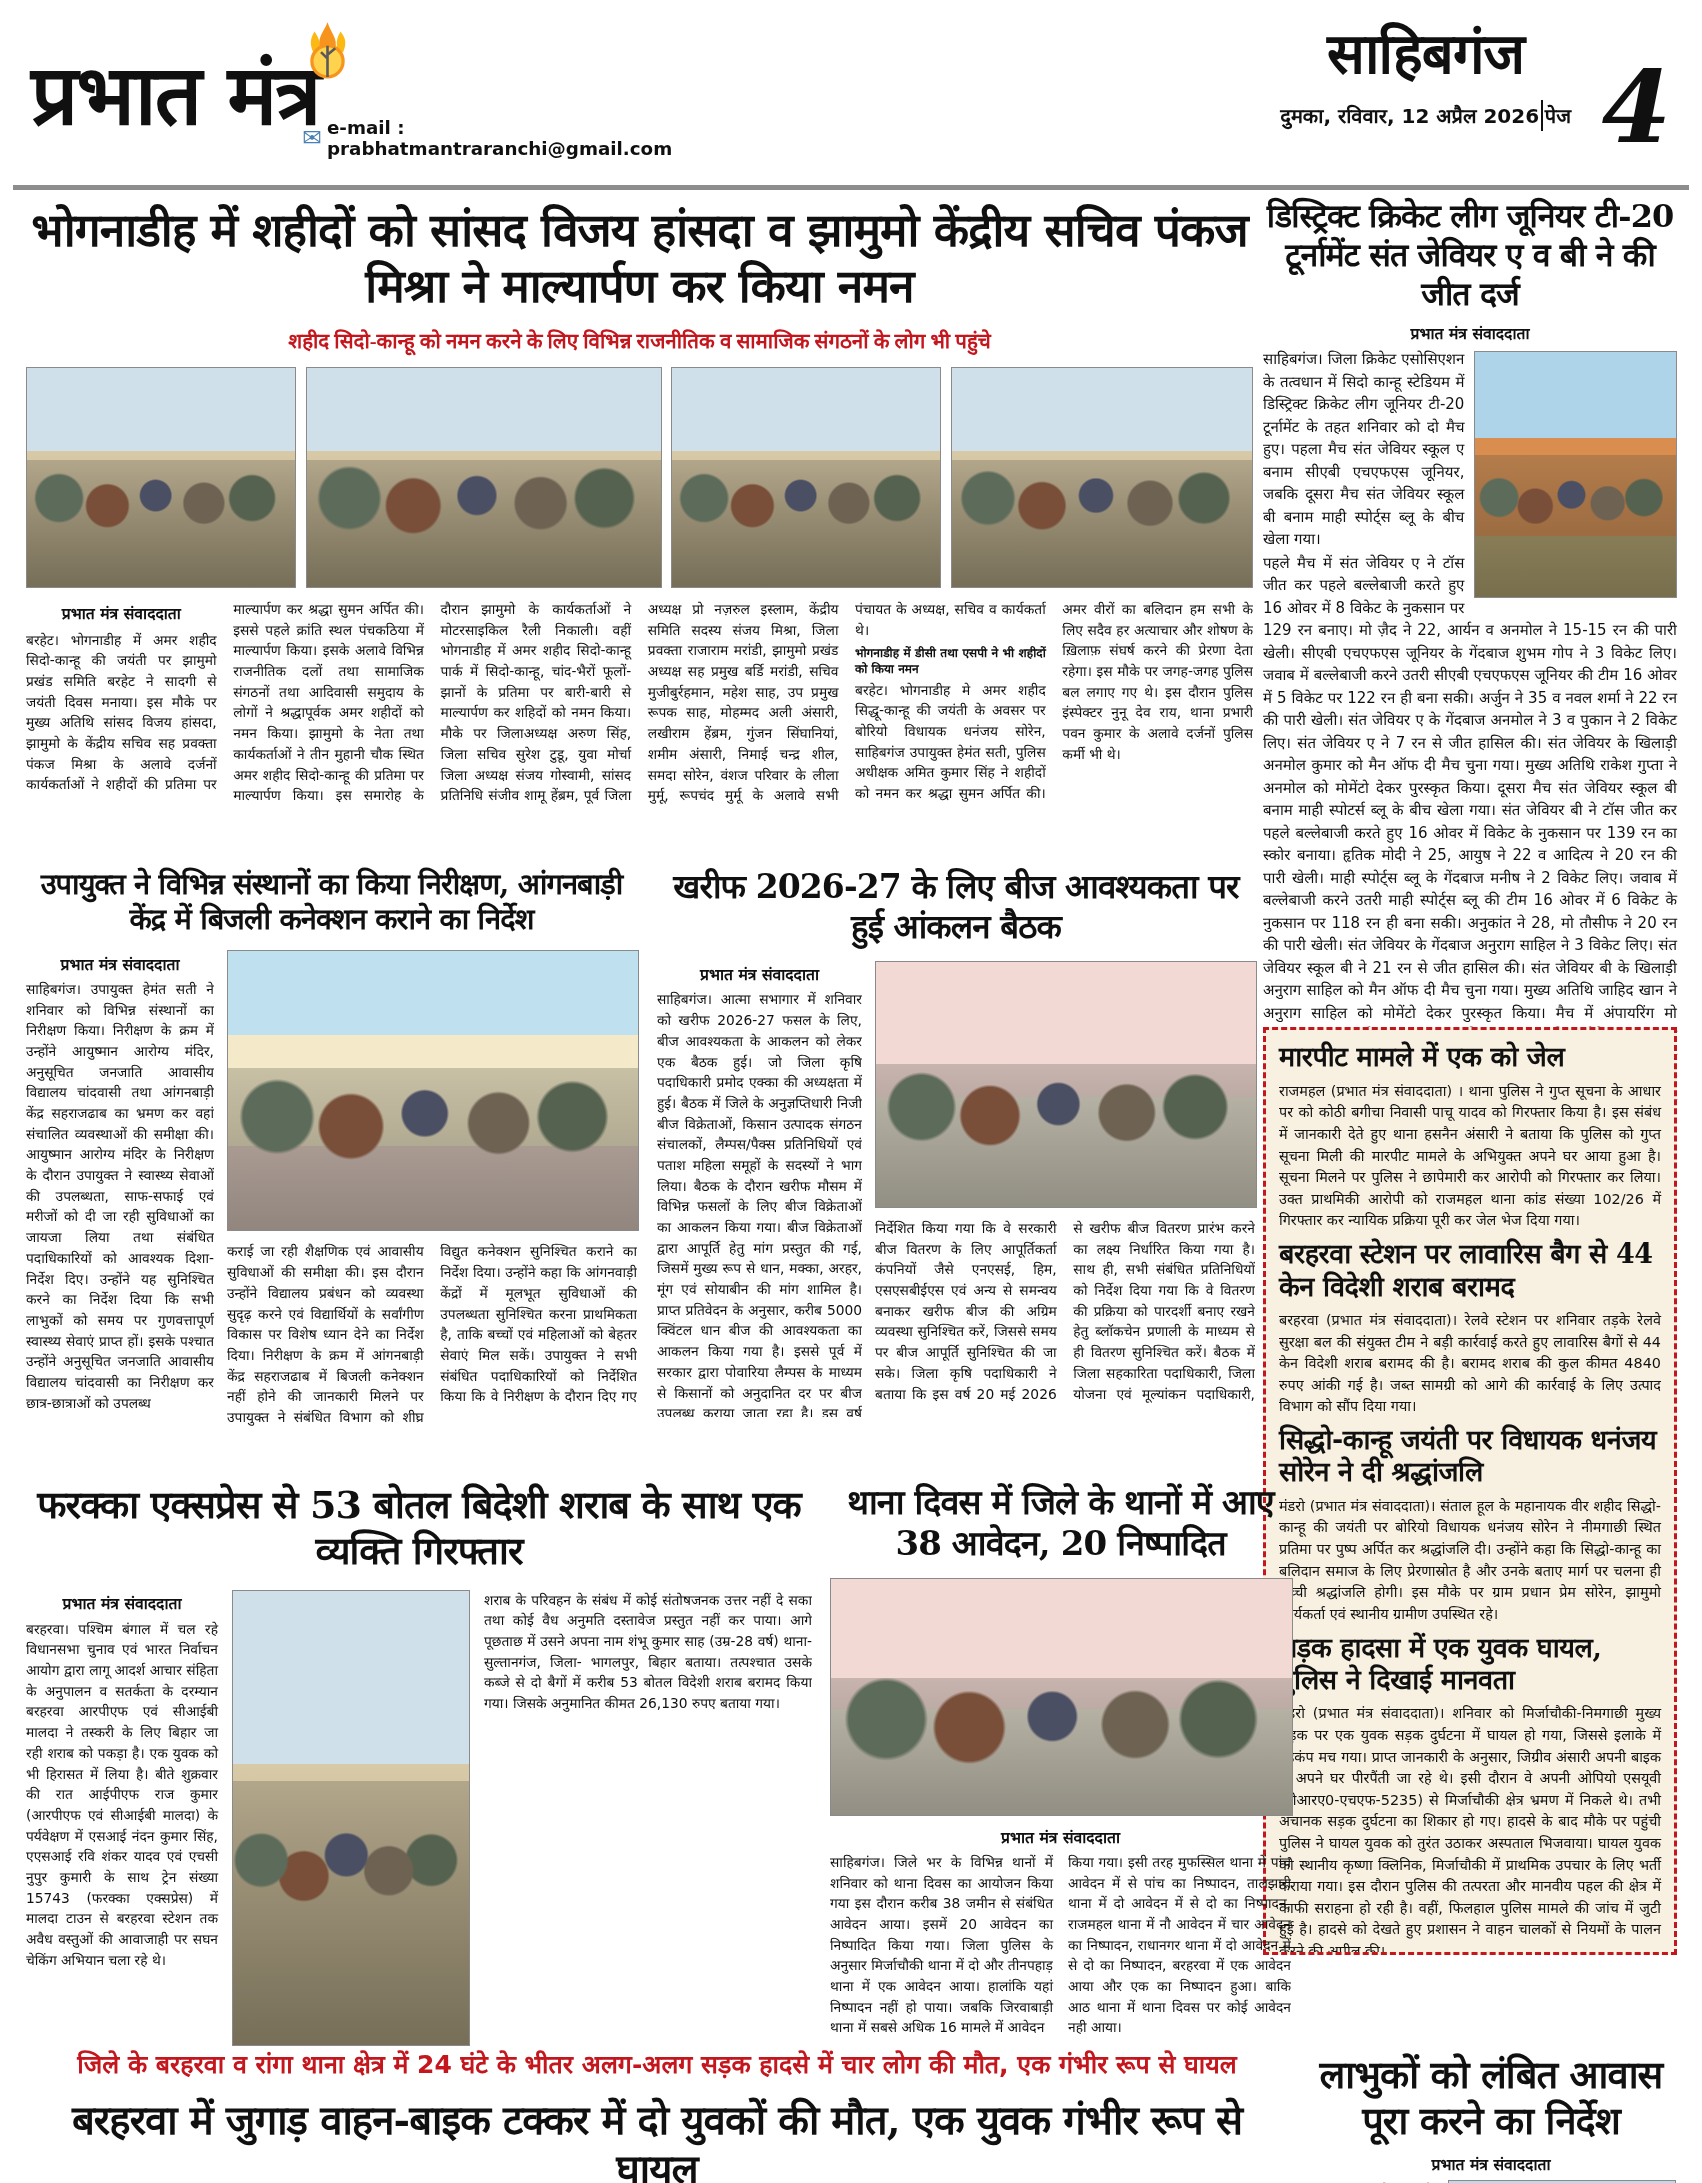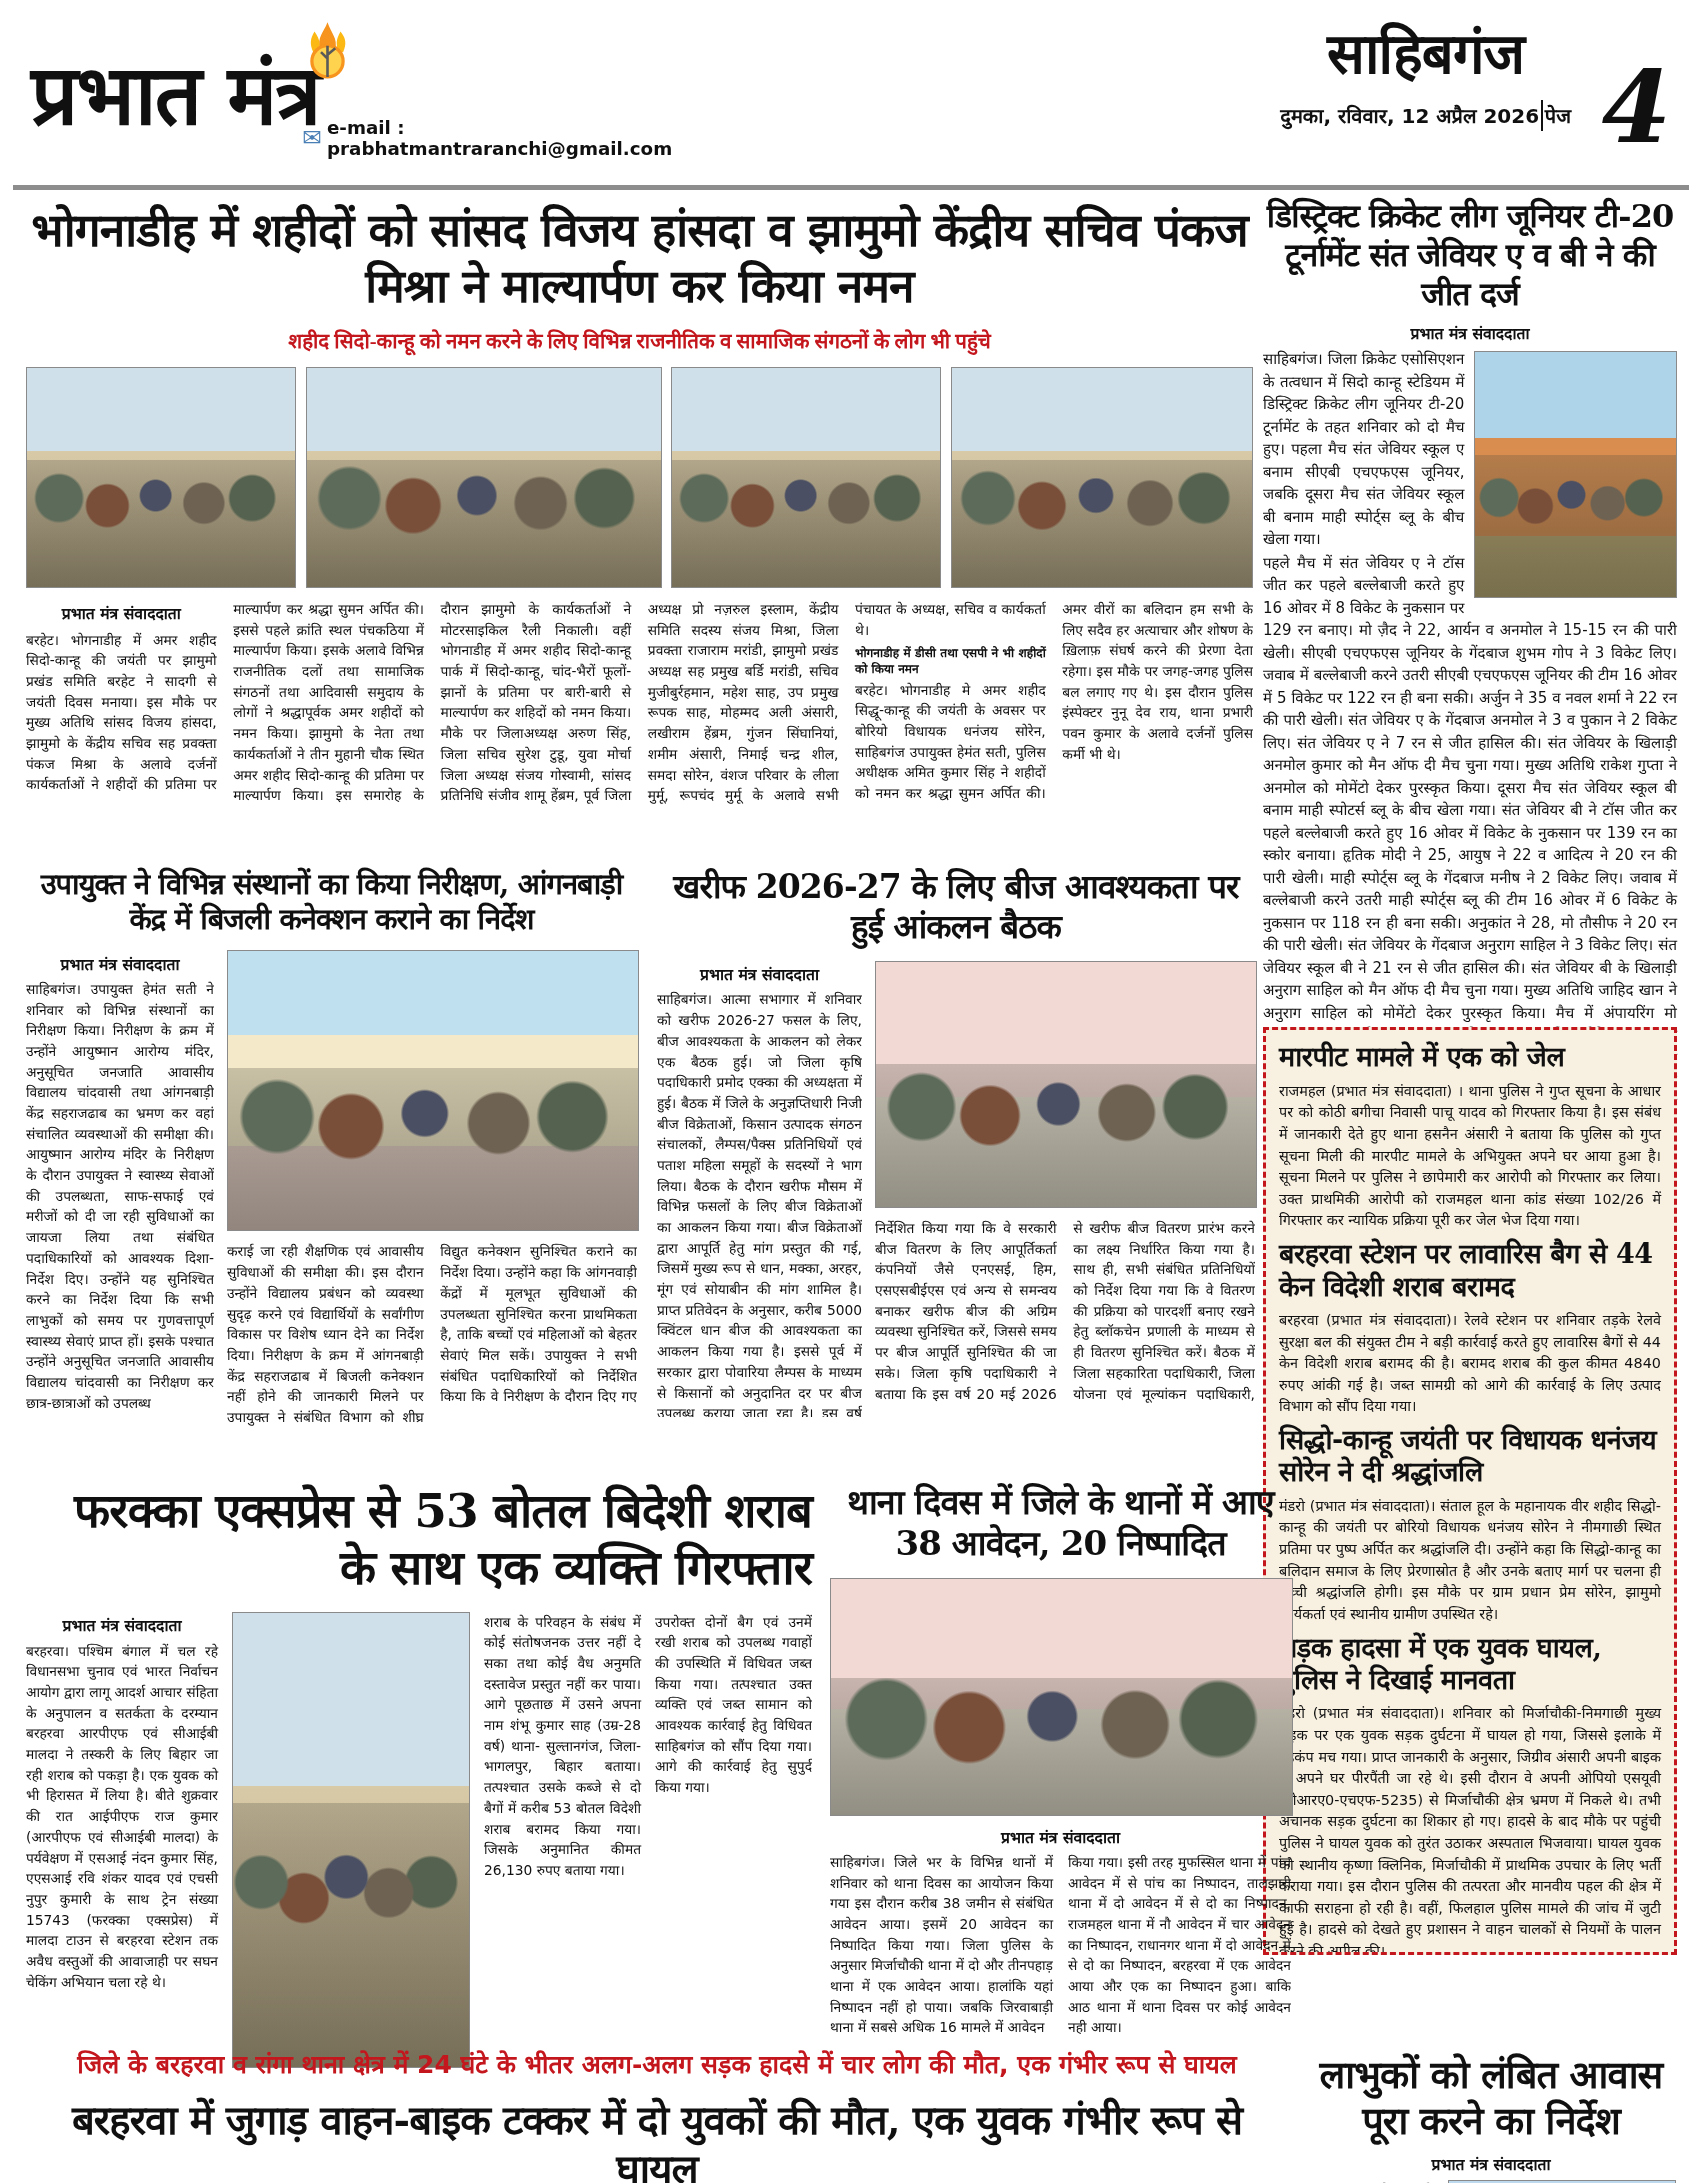--- a/index.html
+++ b/index.html
@@ -145,29 +145,28 @@
         <div class="bodytxt" style="height:428px;overflow:hidden;">साहिबगंज। आत्मा सभागार में शनिवार को खरीफ 2026-27 फसल के लिए, बीज आवश्यकता के आकलन को लेकर एक बैठक हुई। जो जिला कृषि पदाधिकारी प्रमोद एक्का की अध्यक्षता में हुई। बैठक में जिले के अनुज्ञप्तिधारी निजी बीज विक्रेताओं, किसान उत्पादक संगठन संचालकों, लैम्पस/पैक्स प्रतिनिधियों एवं पताश महिला समूहों के सदस्यों ने भाग लिया। बैठक के दौरान खरीफ मौसम में विभिन्न फसलों के लिए बीज विक्रेताओं का आकलन किया गया। बीज विक्रेताओं द्वारा आपूर्ति हेतु मांग प्रस्तुत की गई, जिसमें मुख्य रूप से धान, मक्का, अरहर, मूंग एवं सोयाबीन की मांग शामिल है। प्राप्त प्रतिवेदन के अनुसार, करीब 5000 क्विंटल धान बीज की आवश्यकता का आकलन किया गया है। इससे पूर्व में सरकार द्वारा पोवारिया लैम्पस के माध्यम से किसानों को अनुदानित दर पर बीज उपलब्ध कराया जाता रहा है। इस वर्ष संचालित बीज वितरण योजना के तहत 50 प्रतिशत अनुदान पर बीज किसानों को दिया जाना है। इस वर्ष दायरे का विस्तार करते हुए सभी निजी बीज विक्रेताओं, एफपीओ तथा पताश महिला समूहों को भी इस योजना से जोड़ने की तैयारी है।</div>
       </div>
       <div style="flex:1;">
         <div class="photo ph-room" style="width:100%;height:245px;"></div>
         <div class="cols2 bodytxt" style="margin-top:10.5px;height:196px;overflow:hidden;">निर्देशित किया गया कि वे सरकारी बीज वितरण के लिए आपूर्तिकर्ता कंपनियों जैसे एनएसई, हिम, एसएसबीईएस एवं अन्य से समन्वय बनाकर खरीफ बीज की अग्रिम व्यवस्था सुनिश्चित करें, जिससे समय पर बीज आपूर्ति सुनिश्चित की जा सके। जिला कृषि पदाधिकारी ने बताया कि इस वर्ष 20 मई 2026 से खरीफ बीज वितरण प्रारंभ करने का लक्ष्य निर्धारित किया गया है। साथ ही, सभी संबंधित प्रतिनिधियों को निर्देश दिया गया कि वे वितरण की प्रक्रिया को पारदर्शी बनाए रखने हेतु ब्लॉकचेन प्रणाली के माध्यम से ही वितरण सुनिश्चित करें। बैठक में जिला सहकारिता पदाधिकारी, जिला योजना एवं मूल्यांकन पदाधिकारी, जिला निबंधक, आत्मा सहित संबंधित विभागों के अधिकारी एवं विभिन्न संस्थाओं के प्रतिनिधि उपस्थित थे।</div>
       </div>
     </div>
   </div>
 
   <div class="abs" style="left:26px;top:1482px;width:786px;">
-    <h2 class="hl" style="font-size:47px;text-align:right;">फरक्का एक्सप्रेस से 53 बोतल बिदेशी शराब के साथ एक व्यक्ति गिरफ्तार</h2>
+    <h2 class="hl" style="font-size:38px;">फरक्का एक्सप्रेस से 53 बोतल बिदेशी शराब के साथ एक व्यक्ति गिरफ्तार</h2>
     <div class="row" style="gap:14px;margin-top:15px;height:463px;overflow:hidden;">
       <div style="flex:0 0 192px;">
         <div class="byline">प्रभात मंत्र संवाददाता</div>
         <div class="bodytxt">बरहरवा। पश्चिम बंगाल में चल रहे विधानसभा चुनाव एवं भारत निर्वाचन आयोग द्वारा लागू आदर्श आचार संहिता के अनुपालन व सतर्कता के दरम्यान बरहरवा आरपीएफ एवं सीआईबी मालदा ने तस्करी के लिए बिहार जा रही शराब को पकड़ा है। एक युवक को भी हिरासत में लिया है। बीते शुक्रवार की रात आईपीएफ राज कुमार (आरपीएफ एवं सीआईबी मालदा) के पर्यवेक्षण में एसआई नंदन कुमार सिंह, एएसआई रवि शंकर यादव एवं एचसी नुपुर कुमारी के साथ ट्रेन संख्या 15743 (फरक्का एक्सप्रेस) में मालदा टाउन से बरहरवा स्टेशन तक अवैध वस्तुओं की आवाजाही पर सघन चेकिंग अभियान चला रहे थे।</div>
       </div>
       <div class="photo" style="flex:0 0 236px;height:454px;"></div>
       <div class="bodytxt" style="flex:1;">शराब के परिवहन के संबंध में कोई संतोषजनक उत्तर नहीं दे सका तथा कोई वैध अनुमति दस्तावेज प्रस्तुत नहीं कर पाया। आगे पूछताछ में उसने अपना नाम शंभू कुमार साह (उम्र-28 वर्ष) थाना- सुल्तानगंज, जिला- भागलपुर, बिहार बताया। तत्पश्चात उसके कब्जे से दो बैगों में करीब 53 बोतल विदेशी शराब बरामद किया गया। जिसके अनुमानित कीमत 26,130 रुपए बताया गया।</div>
-      <div class="bodytxt" style="flex:1;">उपरोक्त दोनों बैग एवं उनमें रखी शराब को उपलब्ध गवाहों की उपस्थिति में विधिवत जब्त किया गया। तत्पश्चात उक्त व्यक्ति एवं जब्त सामान को आवश्यक कार्रवाई हेतु विधिवत साहिबगंज को सौंप दिया गया। आगे की कार्रवाई हेतु सुपुर्द किया गया।</div>
     </div>
   </div>
 
   <div class="abs" style="left:830px;top:1482px;width:461px;">
     <h2 class="hl" style="font-size:34px;">थाना दिवस में जिले के थानों में आए 38 आवेदन, 20 निष्पादित</h2>
     <div class="photo ph-room" style="width:100%;height:236px;margin-top:13px;"></div>
     <div class="byline" style="margin-top:9.6px;">प्रभात मंत्र संवाददाता</div>
     <div class="row" style="gap:15px;height:245px;overflow:hidden;">
       <div class="bodytxt" style="flex:1;">साहिबगंज। जिले भर के विभिन्न थानों में शनिवार को थाना दिवस का आयोजन किया गया इस दौरान करीब 38 जमीन से संबंधित आवेदन आया। इसमें 20 आवेदन का निष्पादित किया गया। जिला पुलिस के अनुसार मिर्जाचौकी थाना में दो और तीनपहाड़ थाना में एक आवेदन आया। हालांकि यहां निष्पादन नहीं हो पाया। जबकि जिरवाबाड़ी थाना में सबसे अधिक 16 मामले में आवेदन</div>
       <div class="bodytxt" style="flex:1;">किया गया। इसी तरह मुफस्सिल थाना में पांच आवेदन में से पांच का निष्पादन, तालझारी थाना में दो आवेदन में से दो का निष्पादन, राजमहल थाना में नौ आवेदन में चार आवेदन का निष्पादन, राधानगर थाना में दो आवेदन में से दो का निष्पादन, बरहरवा में एक आवेदन आया और एक का निष्पादन हुआ। बाकि आठ थाना में थाना दिवस पर कोई आवेदन नही आया।</div>

